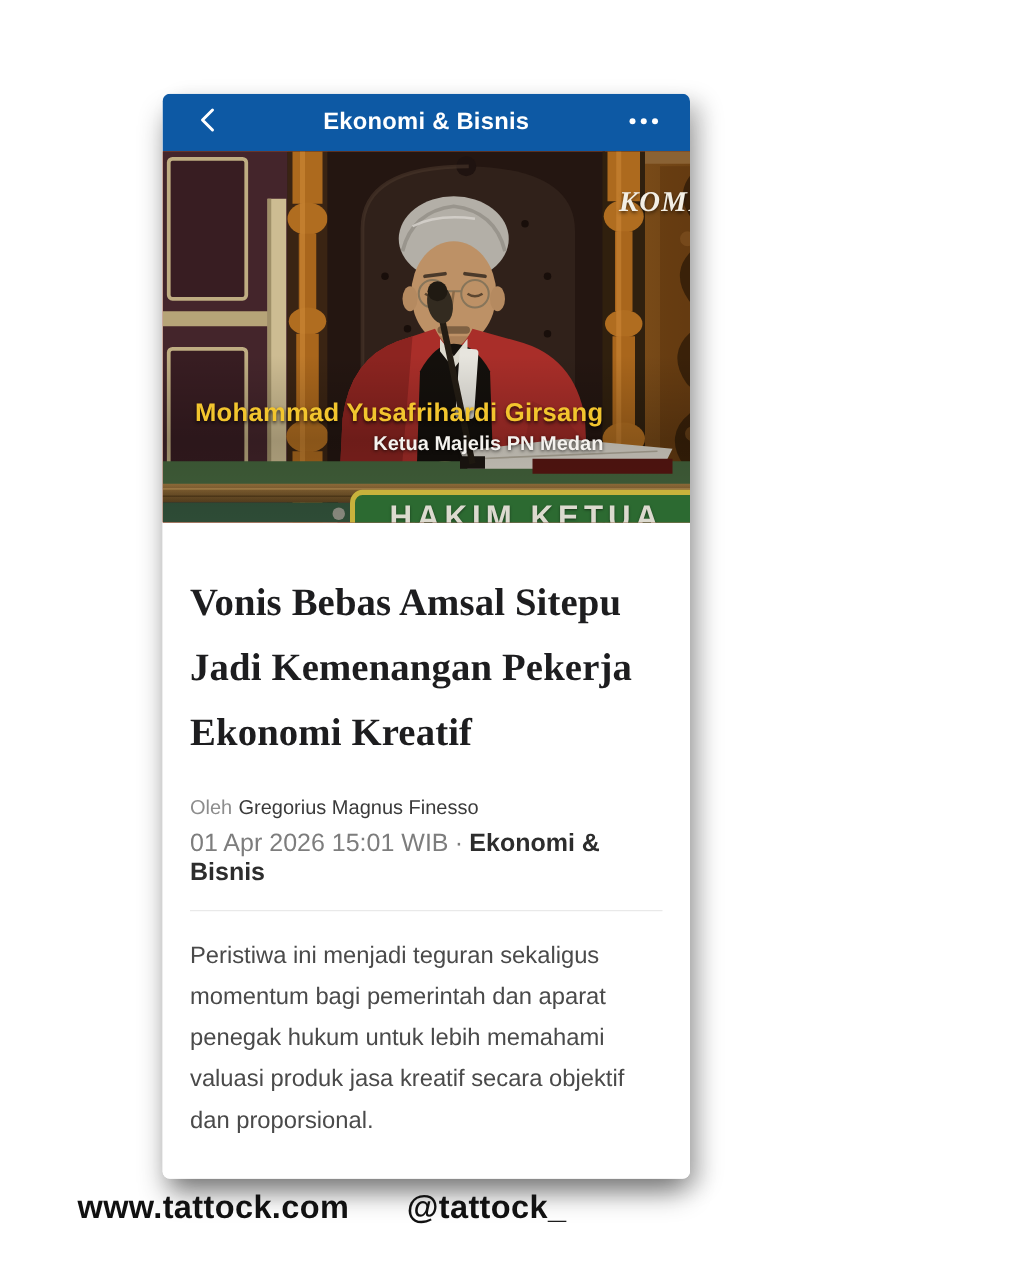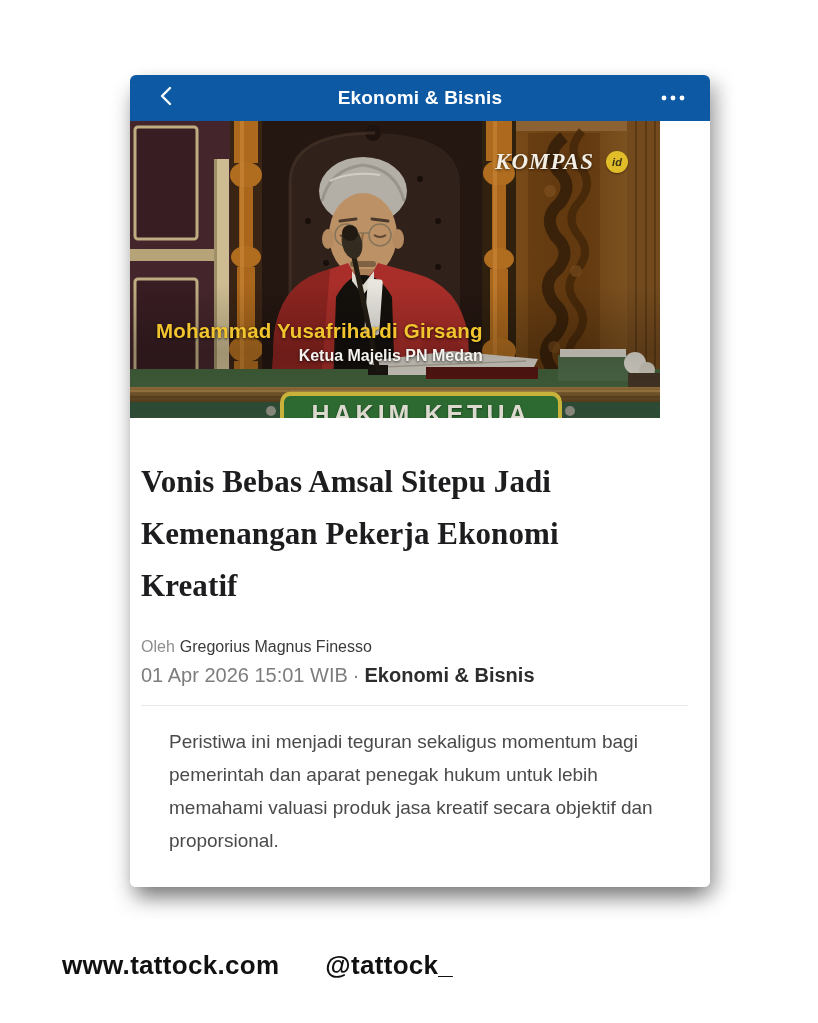--- a/index.html
+++ b/index.html
@@ -1,21 +1,21 @@
 <!DOCTYPE html>
 <html><head>
 <meta charset="utf-8">
 <style>
   * { margin:0; padding:0; box-sizing:border-box; }
   html,body { width:818px; height:1023px; background:#ffffff; font-family:"Liberation Sans",sans-serif; overflow:hidden; }
   .canvas { position:relative; width:818px; height:1023px; background:#ffffff; }
 
   
   .phone-card {
-    position:absolute; left:130px; top:75px; width:580px;
+    position:absolute; left:130px; top:75px; width:422px;
     background:#ffffff; border-radius:6px; overflow:hidden;
     box-shadow:0 14px 22px -4px rgba(0,0,0,0.45), 10px 6px 18px rgba(0,0,0,0.18);
   }
 
   
   .app-header {
     height:46px; background:#0d59a4; display:flex; align-items:center;
     justify-content:space-between; padding:0 22px; position:relative;
   }
   .app-header .bar-title {
@@ -47,32 +47,32 @@
   .nameplate {
     position:absolute; left:150px; top:272px; width:282px; height:46px;
     background:#2c6a31; border:4px solid #c8b23c; border-radius:10px;
     display:flex; justify-content:center; align-items:flex-start; padding-top:3px;
     color:#dcdacf; font-weight:bold; font-size:25px; letter-spacing:4px;
     font-family:"Liberation Sans",sans-serif; transform:scaleY(1.05);
     text-shadow:0 1px 2px rgba(0,0,0,0.5);
   }
 
   
-  .content { padding:38px 22px 30px 11px; background:#ffffff; }
+  .content { padding:38px 22px 30px 22px; background:#ffffff; }
   .article-title {
     font-family:"Liberation Serif",serif; font-weight:bold; color:#1d1d1f;
     font-size:31px; line-height:52px; letter-spacing:0.1px; max-width:478px;
   }
   .byline { margin-top:26px; font-size:16px; color:#3a3a3a; }
   .byline .prefix { color:#8d8d8d; margin-right:5px; }
   .dateline { margin-top:8px; font-size:20px; color:#7d7d7d; }
   .dateline .dot { margin:0 5px; color:#7d7d7d; }
   .dateline .category { color:#2d2d2d; font-weight:bold; }
   .divider { border:none; border-top:1px solid #e9e9e9; margin:18px 0 0 0; }
-  .lede { margin-top:19px; font-size:19px; line-height:33px; color:#4a4a4a; max-width:490px;margin-left:28px; }
+  .lede { margin-top:19px; font-size:19px; line-height:33px; color:#4a4a4a; max-width:490px; }
 
   
   .poster-footer { position:absolute; left:62px; top:950px; display:flex; gap:46px; align-items:baseline; }
   .poster-footer .f-item { font-size:26px; font-weight:bold; color:#111111; letter-spacing:0.3px; }
 </style>
 </head>
 <body>
 
 <div class="canvas">
 

